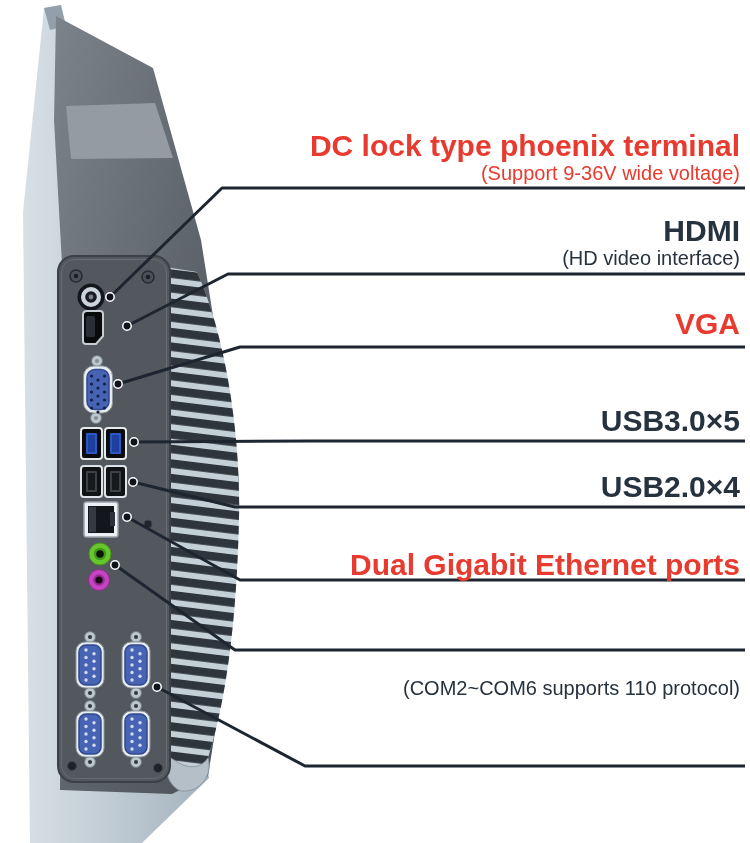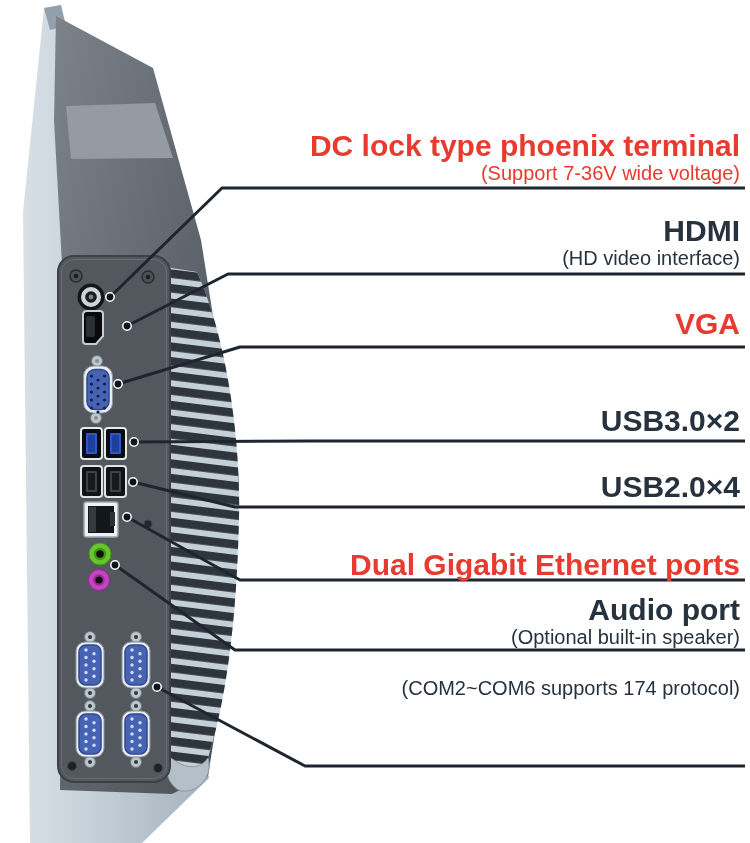--- a/index.html
+++ b/index.html
@@ -227,46 +227,42 @@
       <circle cx="134" cy="442" r="4.2"></circle>
       <circle cx="133" cy="482" r="4.2"></circle>
       <circle cx="127" cy="517" r="4.2"></circle>
       <circle cx="115" cy="565" r="4.2"></circle>
       <circle cx="157" cy="687" r="4.2"></circle>
     </g>
   </svg>
 
   <div class="label" style="top:129px">
     <div class="lbl-title c-red">DC lock type phoenix terminal</div>
-    <div class="lbl-sub c-red">(Support 7-36V wide voltage)</div>
+    <div class="lbl-sub c-red">(Support 9-36V wide voltage)</div>
   </div>
 
   <div class="label" style="top:214px">
     <div class="lbl-title c-dark">HDMI</div>
     <div class="lbl-sub c-dark">(HD video interface)</div>
   </div>
 
   <div class="label" style="top:307px">
     <div class="lbl-title c-red">VGA</div>
   </div>
 
   <div class="label" style="top:404px">
-    <div class="lbl-title c-dark">USB3.0×2</div>
+    <div class="lbl-title c-dark">USB3.0×5</div>
   </div>
 
   <div class="label" style="top:470px">
     <div class="lbl-title c-dark">USB2.0×4</div>
   </div>
 
   <div class="label" style="top:548px">
     <div class="lbl-title c-red">Dual Gigabit Ethernet ports</div>
   </div>
 
-  <div class="label" style="top:593px">
-    <div class="lbl-title c-dark">Audio port</div>
-    <div class="lbl-sub c-dark">(Optional built-in speaker)</div>
-  </div>
 
   <div class="label" style="top:677px">
-    <div class="lbl-sub c-dark">(COM2~COM6 supports 174 protocol)</div>
+    <div class="lbl-sub c-dark">(COM2~COM6 supports 110 protocol)</div>
   </div>
 
 </div>
 
 </body></html>

